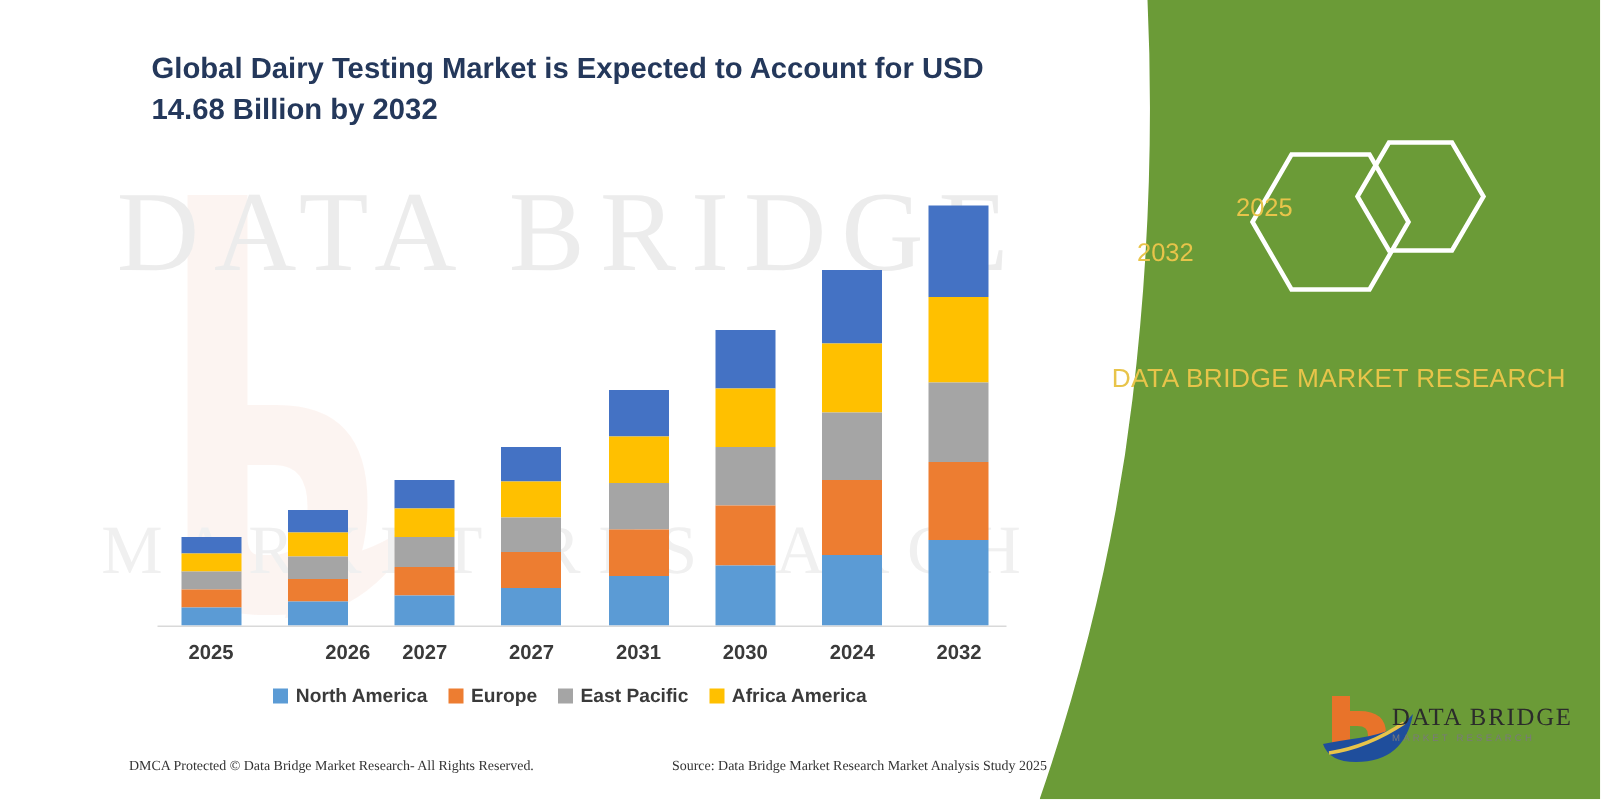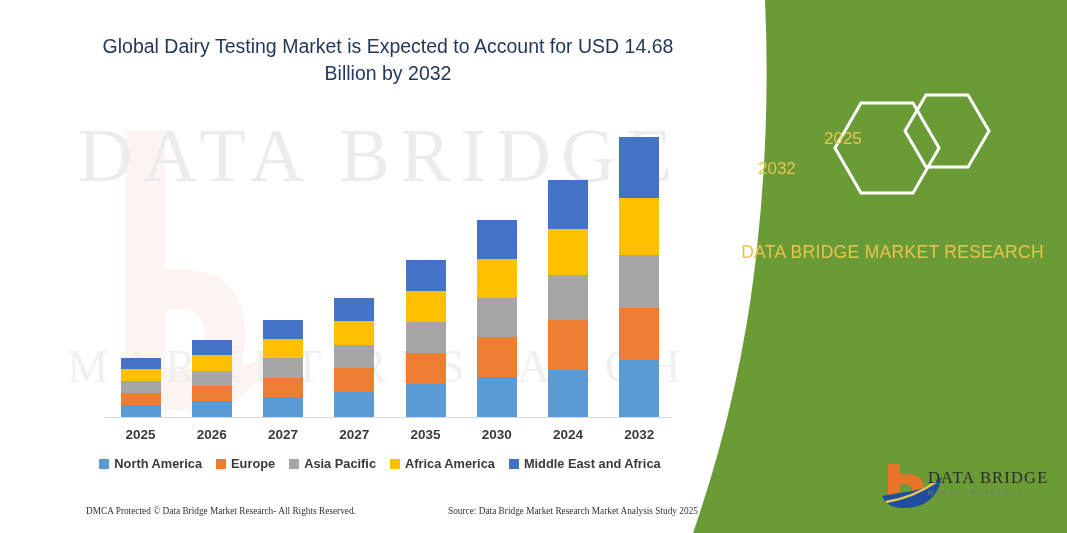--- a/index.html
+++ b/index.html
@@ -27,23 +27,23 @@
   .wm-line1 { top:112px; font-size:76px; }
   .wm-line2 { top:340px; font-size:46px; letter-spacing:12px; color:#f0f0f0;}
 
   
   .wm-logo {
     position:absolute; left:95px; top:120px; width:210px; height:300px;
     opacity:0.5;
   }
 
   .chart-title {
-    position:absolute; left:88px; top:33px; width:600px;
-    text-align:center; color:#24385B; font-size:19.5px; line-height:27px;
-    font-family:"Liberation Sans", sans-serif; font-weight:400;
+    position:absolute; left:101px; top:33px; width:600px;
+    color:#24385B; font-size:19.5px; line-height:27px;
+    font-family:"Liberation Sans", sans-serif; font-weight:700;
   }
 
   
   .plot {
     position:absolute; left:105px; top:120px; width:570px; height:297px;
   }
   .axis-line {
     position:absolute; left:105px; top:417px; width:566px; height:1px;
     background:#d9d9d9;
   }
@@ -196,49 +196,45 @@
           <div class="seg" style="height: 57px; background: rgb(91, 155, 213);"></div>
           <div class="seg" style="height: 52px; background: rgb(237, 125, 49);"></div>
           <div class="seg" style="height: 53px; background: rgb(165, 165, 165);"></div>
           <div class="seg" style="height: 57px; background: rgb(255, 192, 0);"></div>
           <div class="seg" style="height: 61px; background: rgb(68, 114, 196);"></div>
         </div>
       </div>
     <div class="axis-line"></div>
     <div class="xlabels" id="xlabels">
         <div class="xlabel" style="left: 0.625px;">2025</div>
-        <div class="xlabel" style="left: 71.875px;">2026</div>
+        <div class="xlabel" style="left: 71.875px; text-align: right;">2026</div>
         <div class="xlabel" style="left: 143.125px;">2027</div>
         <div class="xlabel" style="left: 214.375px;">2027</div>
-        <div class="xlabel" style="left: 285.625px;">2035</div>
+        <div class="xlabel" style="left: 285.625px;">2031</div>
         <div class="xlabel" style="left: 356.875px;">2030</div>
         <div class="xlabel" style="left: 428.125px;">2024</div>
         <div class="xlabel" style="left: 499.375px;">2032</div>
       </div>
 
     <div class="legend" id="legend">
         <div class="legend-item">
           <span class="legend-swatch" style="background: rgb(91, 155, 213);"></span>
           <span class="legend-label">North America</span>
         </div>
         <div class="legend-item">
           <span class="legend-swatch" style="background: rgb(237, 125, 49);"></span>
           <span class="legend-label">Europe</span>
         </div>
         <div class="legend-item">
           <span class="legend-swatch" style="background: rgb(165, 165, 165);"></span>
-          <span class="legend-label">Asia Pacific</span>
+          <span class="legend-label">East Pacific</span>
         </div>
         <div class="legend-item">
           <span class="legend-swatch" style="background: rgb(255, 192, 0);"></span>
           <span class="legend-label">Africa America</span>
-        </div>
-        <div class="legend-item">
-          <span class="legend-swatch" style="background: rgb(68, 114, 196);"></span>
-          <span class="legend-label">Middle East and Africa</span>
         </div>
       </div>
 
     <div class="footer">
       <div class="footer-left">DMCA Protected © Data Bridge Market Research-  All Rights Reserved.</div>
       <div class="footer-right">Source: Data Bridge Market Research  Market Analysis Study 2025</div>
     </div>
   </div>
 
   <div class="right-panel">

